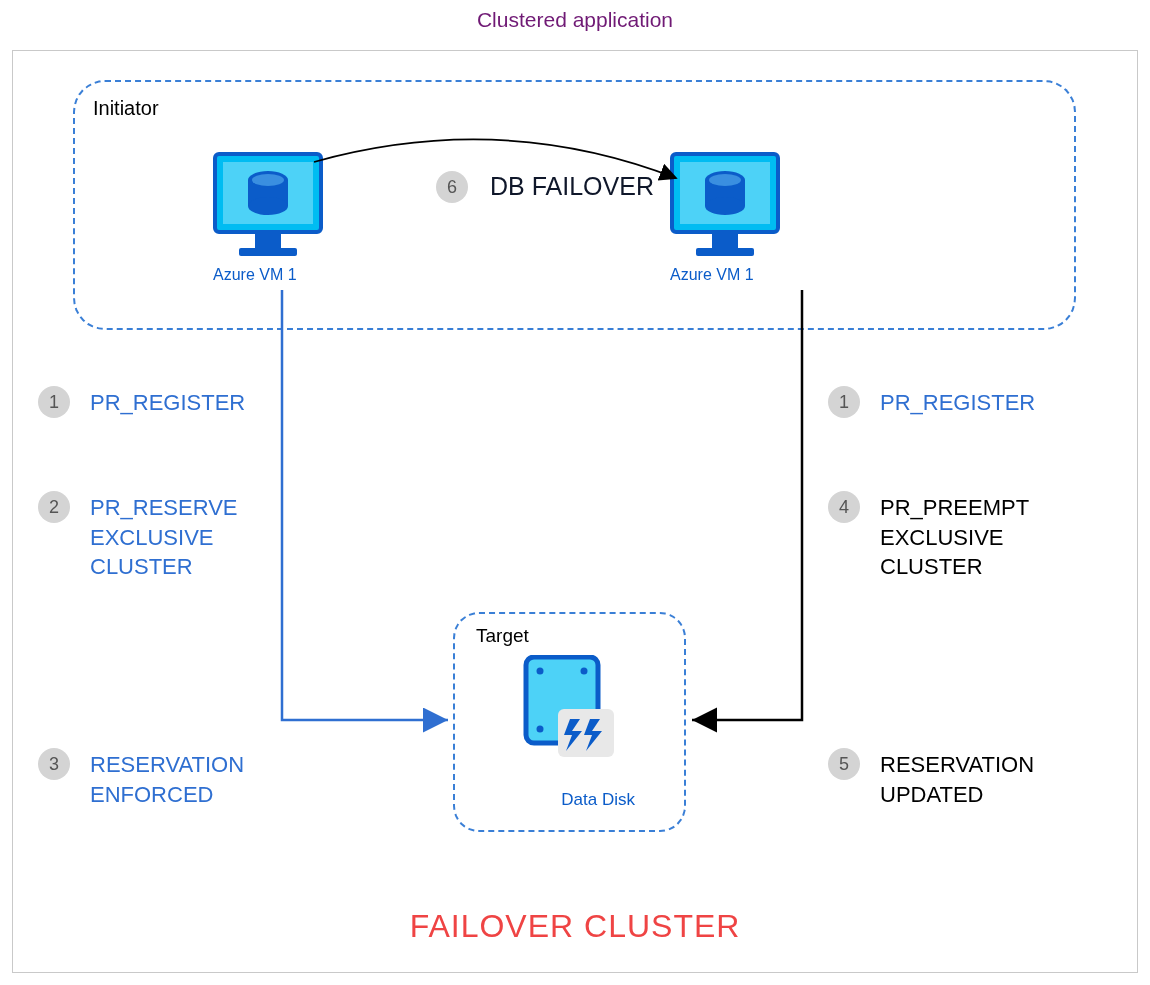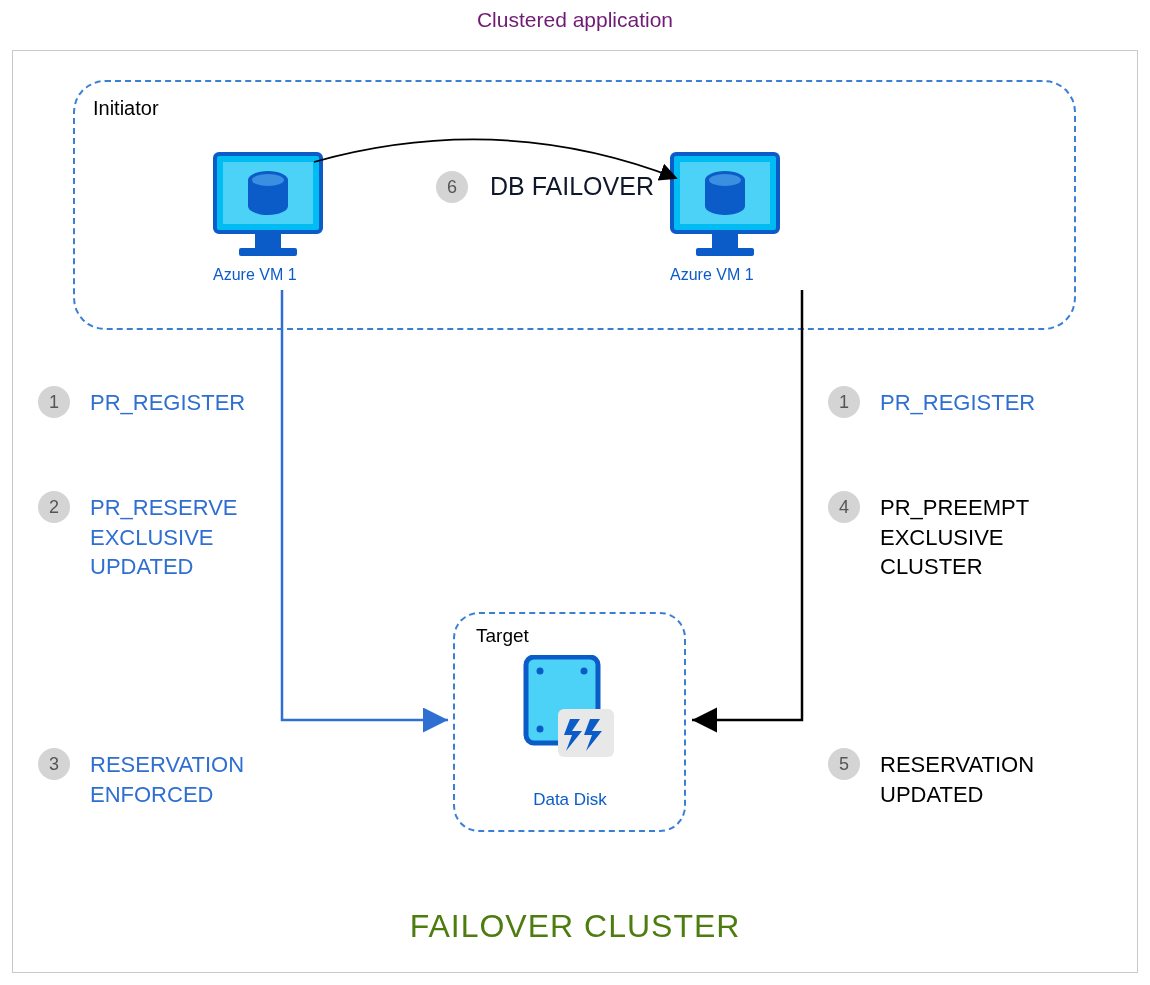--- a/index.html
+++ b/index.html
@@ -92,29 +92,29 @@
   .failover-text {
     position: absolute;
     font-size: 25px;
     color: #0f172a;
   }
   .footer-title {
     position: absolute;
     left: 0; right: 0;
     top: 908px;
     text-align: center;
-    color: #4d7c0f;
+    color: #ef4444;
     font-size: 32px;
     letter-spacing: 1px;
   }
   .data-disk-label {
     position: absolute;
     color: #0b5cc9;
     font-size: 17px;
-    text-align: center;
+    text-align: right;
   }
   svg.connector {
     position: absolute;
     left: 0; top: 0;
     width: 1150px;
     height: 985px;
     pointer-events: none;
   }
 </style>
 </head>
@@ -157,21 +157,21 @@
 
 <div class="step-badge" style="left:436px; top:171px;">6</div>
 <div class="failover-text" style="left:490px; top:172px;">DB FAILOVER</div>
 
 <div class="step-badge" style="left:38px; top:386px;">1</div>
 <div class="step-text blue-text" style="left:90px; top:388px;">PR_REGISTER</div>
 
 <div class="step-badge" style="left:38px; top:491px;">2</div>
 <div class="step-text blue-text" style="left:90px; top:493px;">PR_RESERVE
 EXCLUSIVE
-UPDATED</div>
+CLUSTER</div>
 
 <div class="step-badge" style="left:38px; top:748px;">3</div>
 <div class="step-text blue-text" style="left:90px; top:750px;">RESERVATION
 ENFORCED</div>
 
 <div class="step-badge" style="left:828px; top:386px;">1</div>
 <div class="step-text blue-text" style="left:880px; top:388px;">PR_REGISTER</div>
 
 <div class="step-badge" style="left:828px; top:491px;">4</div>
 <div class="step-text black-text" style="left:880px; top:493px;">PR_PREEMPT

